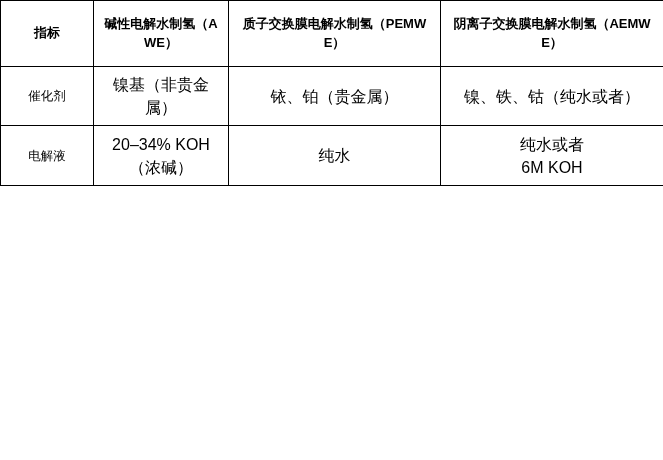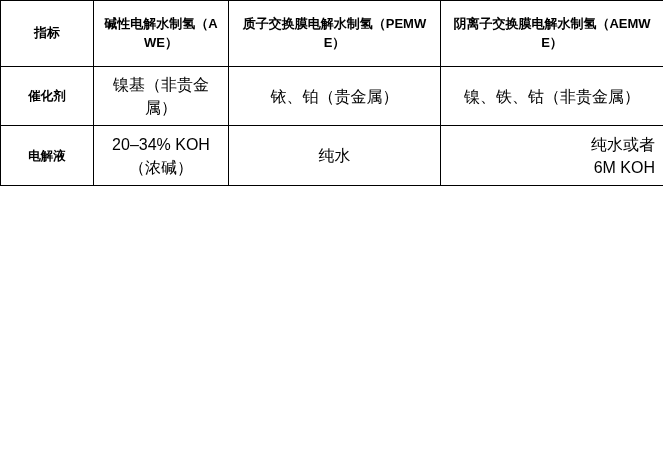--- a/index.html
+++ b/index.html
@@ -44,36 +44,36 @@
     font-size: 13px;
     font-weight: bold;
     height: 66px;
     padding: 4px 10px;
   }
   table.comparison thead th.metric-head {
     font-size: 13px;
   }
   table.comparison tbody th.row-label {
     font-size: 12.5px;
-    font-weight: bold;
+    font-weight: normal;
     padding: 6px 4px;
     margin-top: 8px;
   }
   table.comparison tbody td {
     font-size: 16px;
     font-weight: normal;
   }
   tr.r-catalyst td, tr.r-catalyst th { height: 42px; }
   tr.r-electrolyte td, tr.r-electrolyte th { height: 60px; }
   tr.r-current td, tr.r-current th { height: 60px; }
   tr.r-response td, tr.r-response th { height: 44px; }
   tr.r-power-consumption td, tr.r-power-consumption th { height: 44px; }
   tr.r-power-range td, tr.r-power-range th { height: 78px; }
 
-  .cell-line { display: block; text-align: right; }
+  .cell-line { display: block; }
 </style>
 </head>
 <body>
 
 <div class="table-wrap">
   <table class="comparison">
     <colgroup>
       <col class="c0">
       <col class="c1">
       <col class="c2">
@@ -85,21 +85,21 @@
         <th>碱性电解水制氢（AWE）</th>
         <th>质子交换膜电解水制氢（PEMWE）</th>
         <th>阴离子交换膜电解水制氢（AEMWE）</th>
       </tr>
     </thead>
     <tbody>
       <tr class="r-catalyst">
         <th class="row-label">催化剂</th>
         <td>镍基（非贵金属）</td>
         <td>铱、铂（贵金属）</td>
-        <td>镍、铁、钴（非贵金属）</td>
+        <td>镍、铁、钴（纯水或者）</td>
       </tr>
       <tr class="r-electrolyte">
         <th class="row-label">电解液</th>
         <td>20–34% KOH（浓碱）</td>
         <td>纯水</td>
         <td>
             <span class="cell-line">纯水或者</span>
             <span class="cell-line">6M KOH</span>
           </td>
       </tr>

